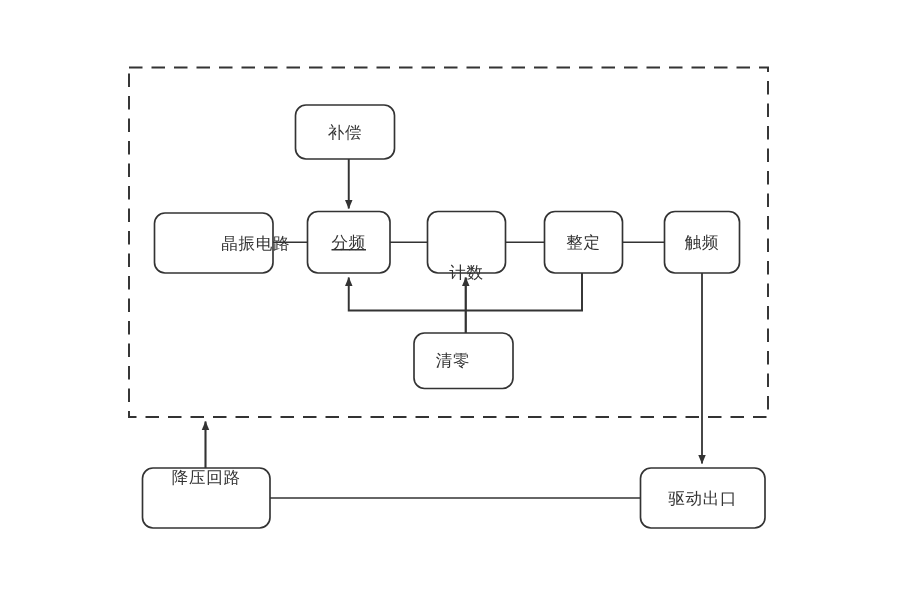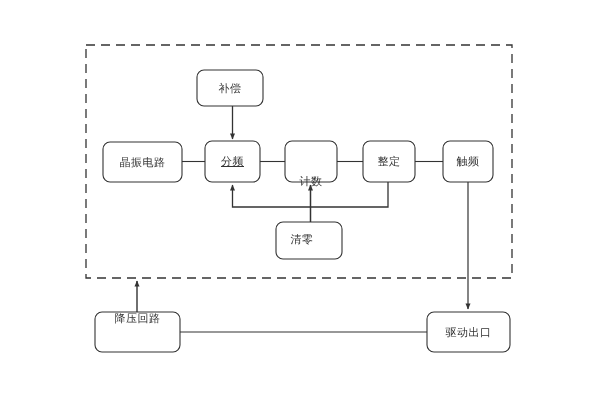--- a/index.html
+++ b/index.html
@@ -86,29 +86,29 @@
 
     <path d="M468,182 L468,309" fill="none" stroke="#333333" stroke-width="1.2" marker-end="url(#arrowhead)"></path>
 
     <path d="M137,312 L137,281" fill="none" stroke="#333333" stroke-width="1.4" marker-end="url(#arrowhead)"></path>
 
     <path d="M180,332 L427,332" fill="none" stroke="#333333" stroke-width="1.1"></path>
   </svg>
 
   <div class="node-label" style="left:197px; top:70px; width:66px; height:36px;text-align:right;">补偿</div>
 
-  <div class="node-label" style="left:103px; top:142px; width:79px; height:40px;">晶振电路</div>
+  <div class="node-label" style="left:103px; top:142px; width:79px; height:40px;padding-left:28px;">晶振电路</div>
 
   <div class="node-label" style="left:205px; top:141px; width:55px; height:41px;text-decoration:underline;">分频</div>
 
   <div class="node-label" style="left:285px; top:141px; width:52px; height:41px;margin-top:20px;">计数</div>
 
   <div class="node-label" style="left:363px; top:141px; width:52px; height:41px;">整定</div>
 
   <div class="node-label" style="left:443px; top:141px; width:50px; height:41px;">触频</div>
 
-  <div class="node-label" style="left:276px; top:222px; width:52px; height:37px;font-family:Liberation Mono, monospace;">清零</div>
+  <div class="node-label" style="left:276px; top:222px; width:52px; height:37px;">清零</div>
 
   <div class="node-label" style="left:95px; top:298px; width:85px; height:40px;border-radius:20px;">降压回路</div>
 
   <div class="node-label" style="left:427px; top:312px; width:83px; height:40px;">驱动出口</div>
 
 </div>
 
 </body></html>

